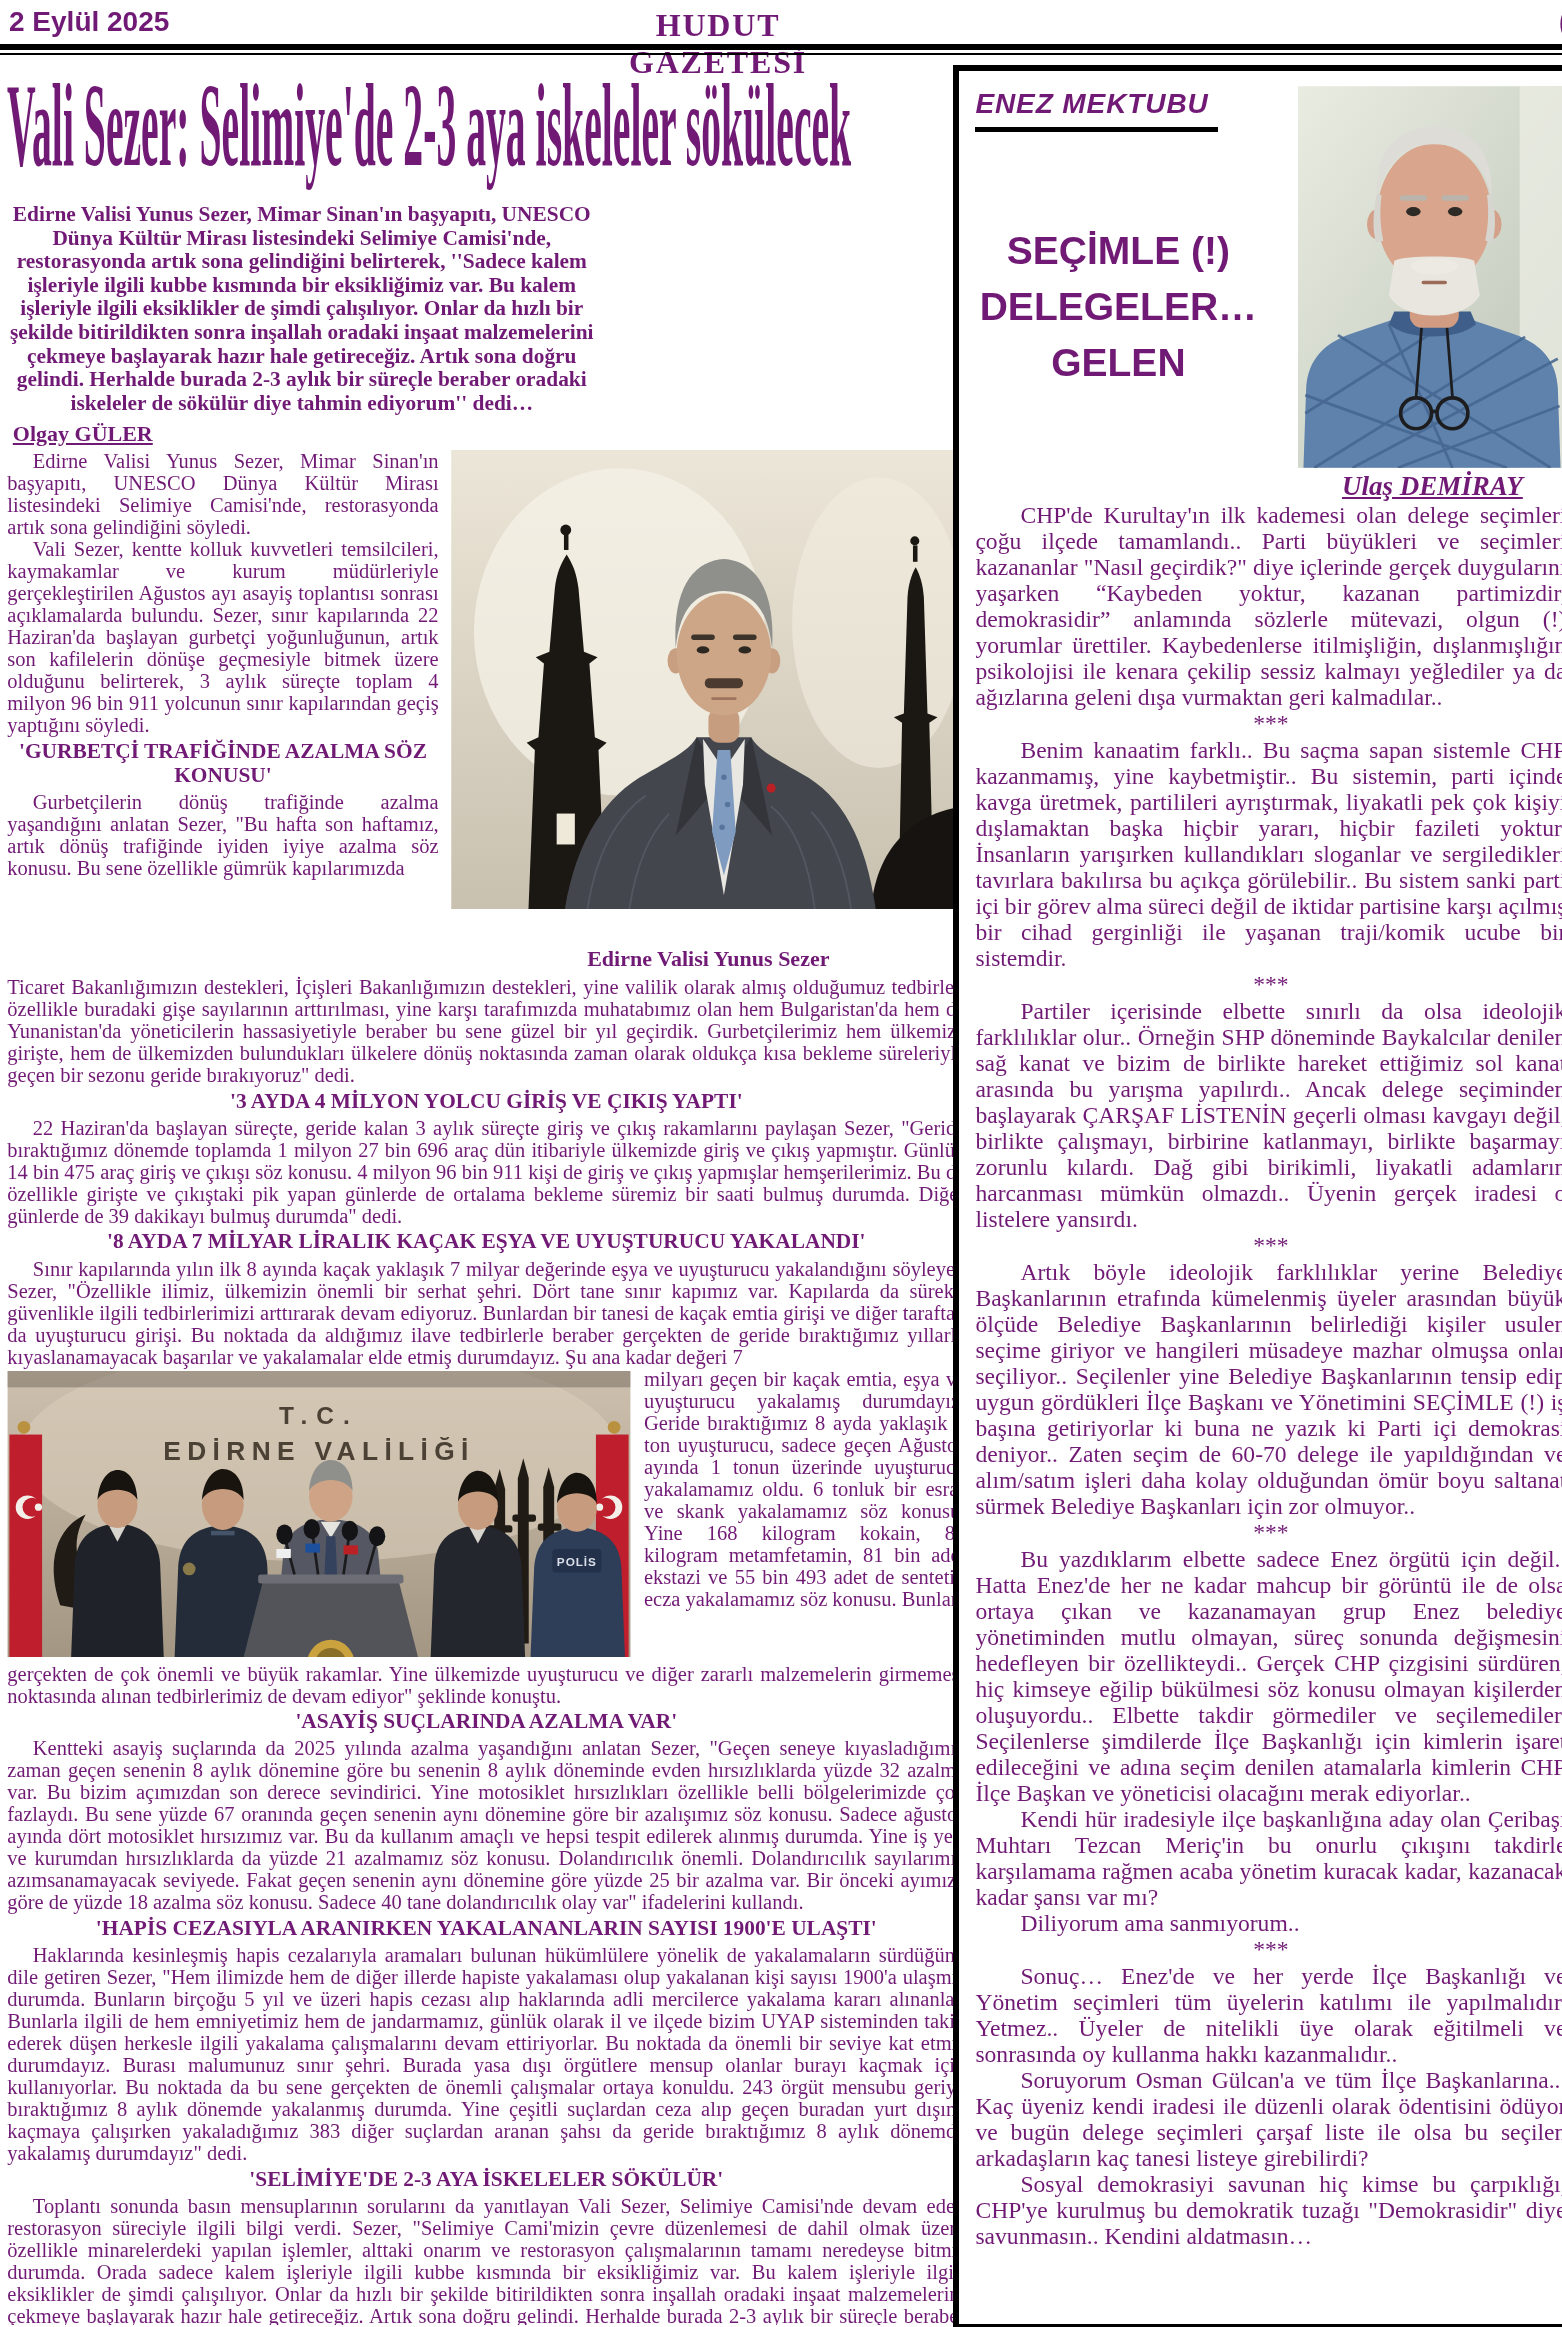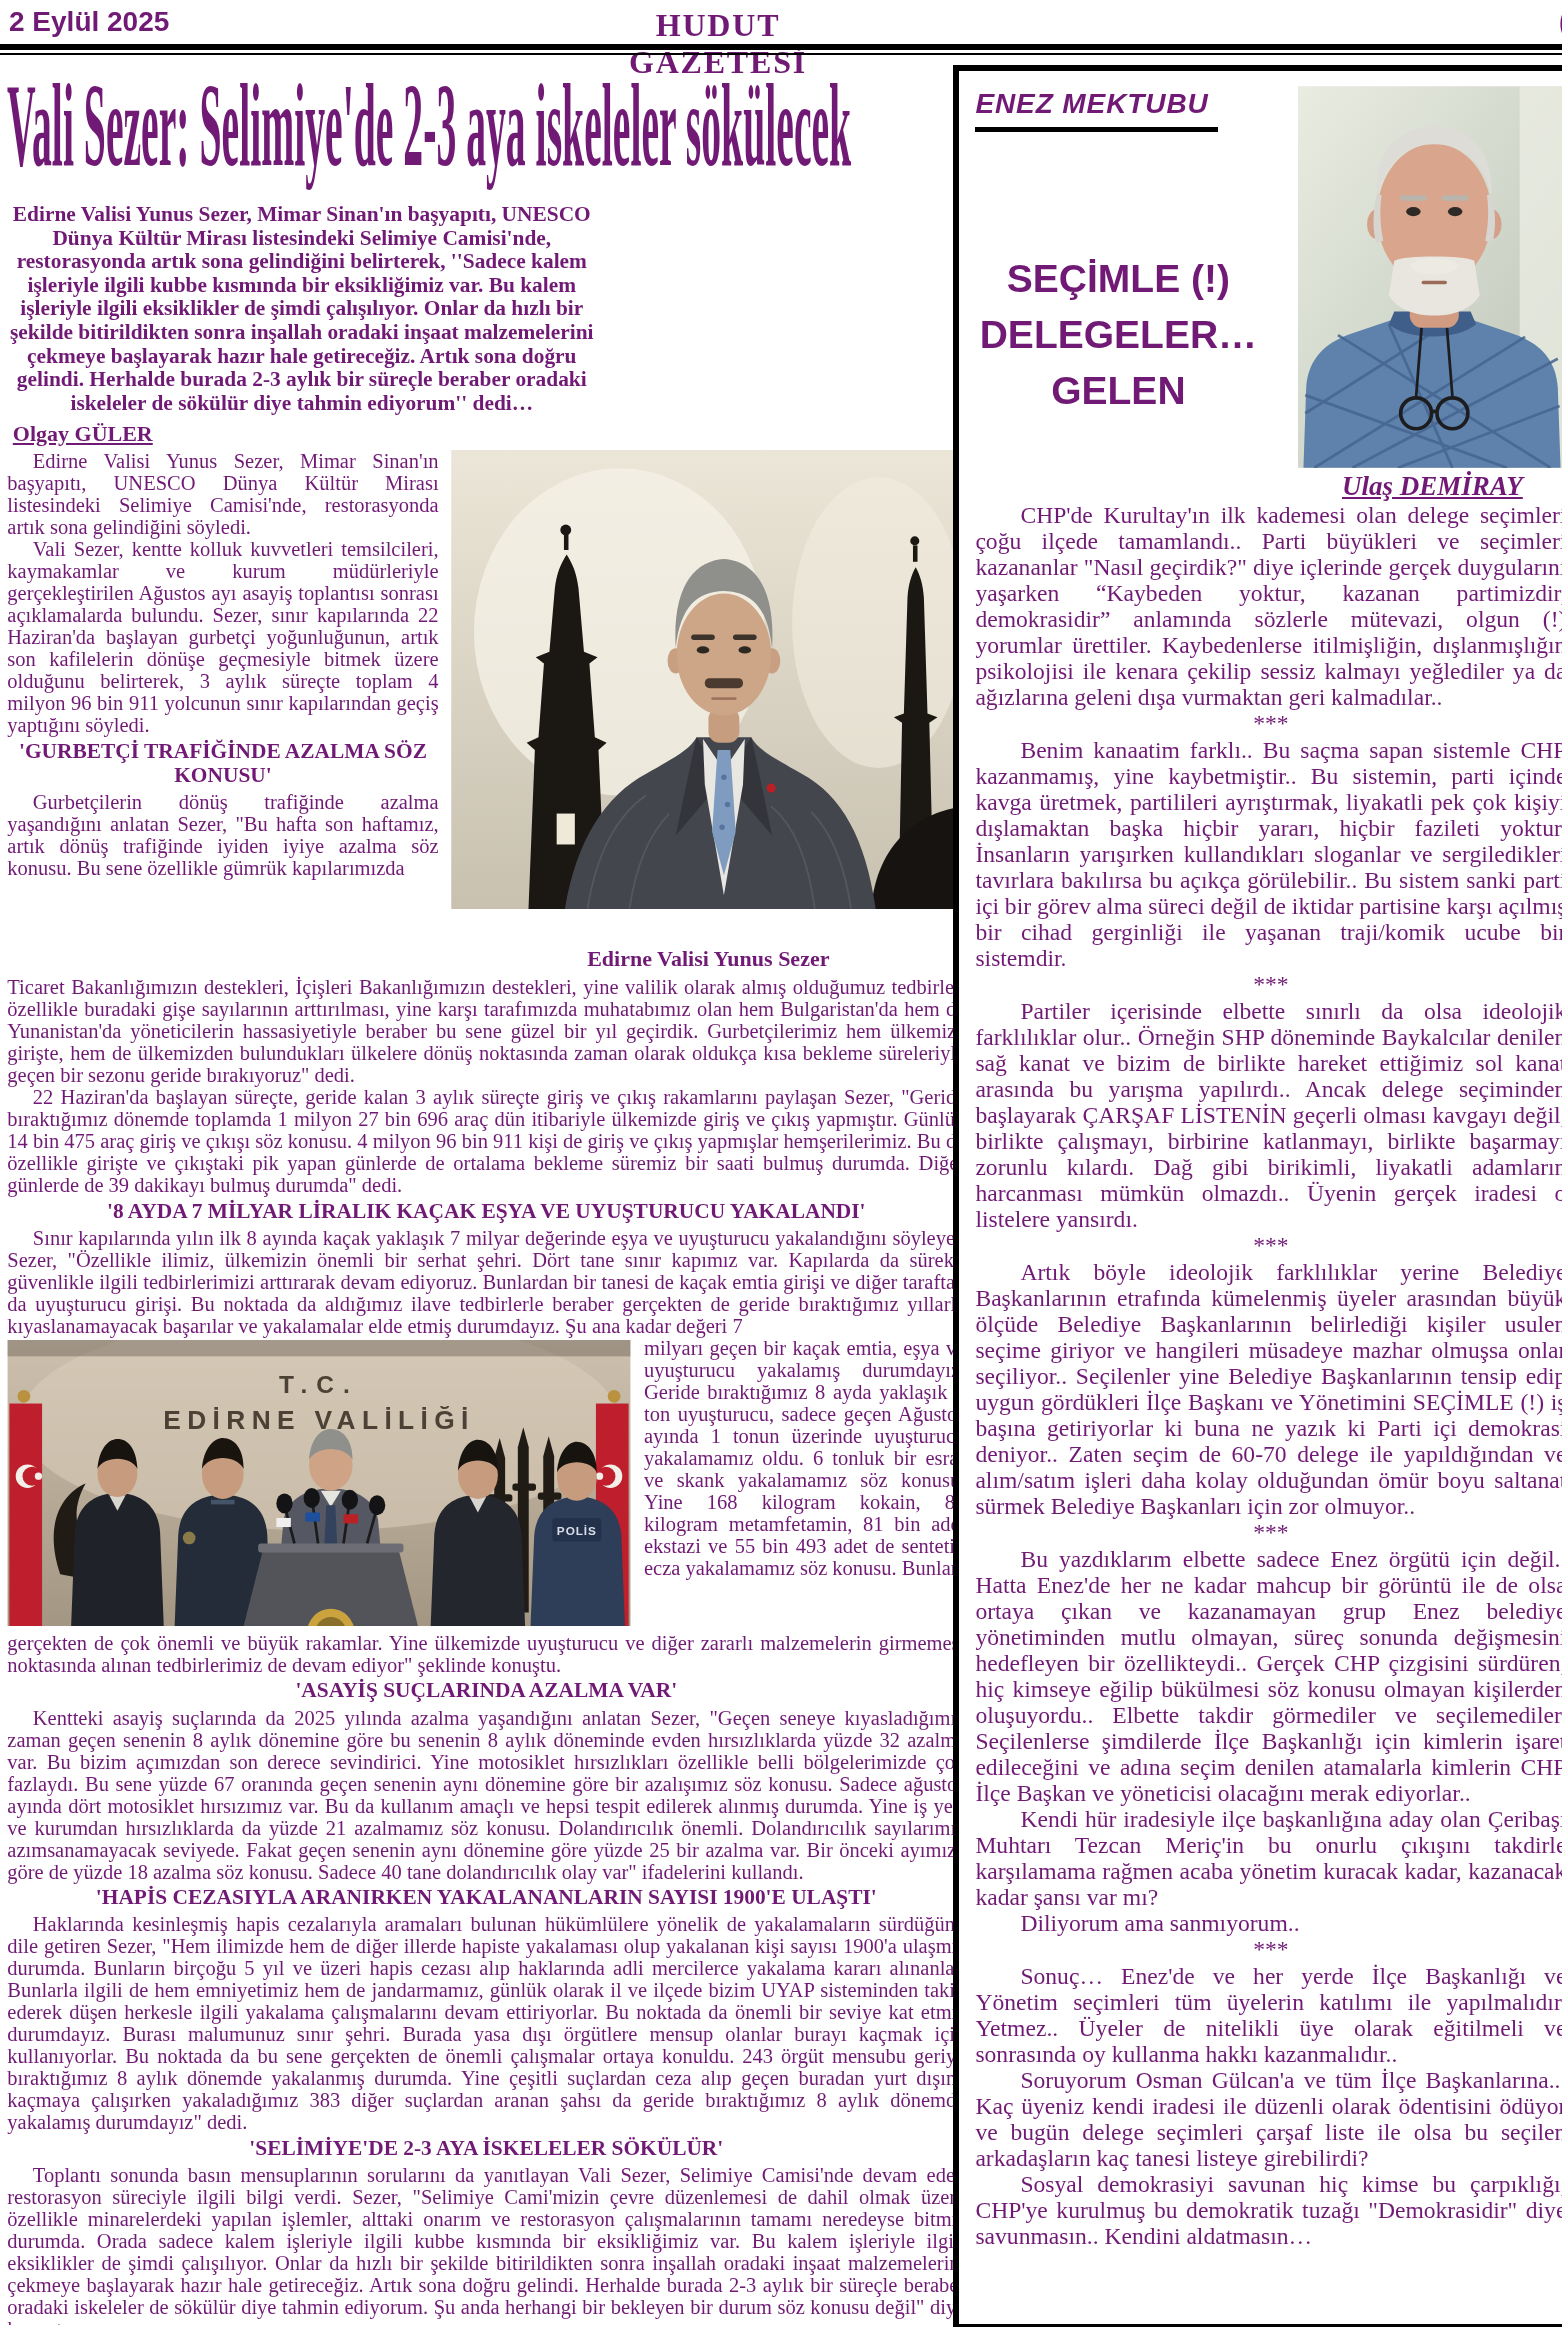--- a/index.html
+++ b/index.html
@@ -35,21 +35,21 @@
   .photo2{float:left;width:624px;margin:3.6px 12.7px 5.5px 0;}
   svg{display:block;}
 
   
   .colbox{position:absolute;left:953px;top:65px;width:591px;height:2231px;
           border:6.4px solid #000;background:#fff;padding:11px 16.4px;box-sizing:content-box;}
   .colhead{position:relative;height:420px;}
   .rubric{display:inline-block;font-family:"Liberation Sans",sans-serif;font-style:italic;
           font-weight:bold;font-size:28px;letter-spacing:0.9px;border-bottom:5.5px solid #000;
           padding:0 9px 7.3px 0;margin-top:5.5px;}
-  .coltitle{position:absolute;left:0;top:169px;width:286px;text-align:center;
+  .coltitle{position:absolute;left:0;top:141px;width:286px;text-align:center;
             font-family:"Liberation Sans",sans-serif;font-weight:bold;font-size:39px;line-height:56px;}
   .author-photo{position:absolute;right:0;top:3.6px;width:268px;height:382px;}
   .author-name{position:absolute;right:0;top:389px;width:268px;text-align:center;
                font-style:italic;font-weight:bold;font-size:27px;text-decoration:underline;}
   .colbody{font-size:23.6px;line-height:26px;text-align:justify;}
   .colbody p{margin:0;text-indent:45px;}
   .stars{text-align:center;text-indent:0 !important;font-size:23.6px;line-height:27px;}
 </style>
 </head>
 <body>
@@ -116,20 +116,21 @@
           <rect x="286" y="272" width="28" height="3" rx="1.5" fill="#8a5f4d" opacity="0.7"></rect>
         </svg>
         <figcaption>Edirne Valisi Yunus Sezer</figcaption>
       </figure>
 
       <p>Edirne Valisi Yunus Sezer, Mimar Sinan'ın başyapıtı, UNESCO Dünya Kültür Mirası listesindeki Selimiye Camisi'nde, restorasyonda artık sona gelindiğini söyledi.</p>
       <p>Vali Sezer, kentte kolluk kuvvetleri temsilcileri, kaymakamlar ve kurum müdürleriyle gerçekleştirilen Ağustos ayı asayiş toplantısı sonrası açıklamalarda bulundu. Sezer, sınır kapılarında 22 Haziran'da başlayan gurbetçi yoğunluğunun, artık son kafilelerin dönüşe geçmesiyle bitmek üzere olduğunu belirterek, 3 aylık süreçte toplam 4 milyon 96 bin 911 yolcunun sınır kapılarından geçiş yaptığını söyledi.</p>
       <h2>'GURBETÇİ TRAFİĞİNDE AZALMA SÖZ KONUSU'</h2>
       <p>Gurbetçilerin dönüş trafiğinde azalma yaşandığını anlatan Sezer, "Bu hafta son haftamız, artık dönüş trafiğinde iyiden iyiye azalma söz konusu. Bu sene özellikle gümrük kapılarımızda</p>
       <p class="cont clear">Ticaret Bakanlığımızın destekleri, İçişleri Bakanlığımızın destekleri, yine valilik olarak almış olduğumuz tedbirler, özellikle buradaki gişe sayılarının arttırılması, yine karşı tarafımızda muhatabımız olan hem Bulgaristan'da hem de Yunanistan'da yöneticilerin hassasiyetiyle beraber bu sene güzel bir yıl geçirdik. Gurbetçilerimiz hem ülkemize girişte, hem de ülkemizden bulundukları ülkelere dönüş noktasında zaman olarak oldukça kısa bekleme süreleriyle geçen bir sezonu geride bırakıyoruz" dedi.</p>
+      <h2>'3 AYDA 4 MİLYON YOLCU GİRİŞ VE ÇIKIŞ YAPTI'</h2>
       <p>22 Haziran'da başlayan süreçte, geride kalan 3 aylık süreçte giriş ve çıkış rakamlarını paylaşan Sezer, "Geride bıraktığımız dönemde toplamda 1 milyon 27 bin 696 araç dün itibariyle ülkemizde giriş ve çıkış yapmıştır. Günlük 14 bin 475 araç giriş ve çıkışı söz konusu. 4 milyon 96 bin 911 kişi de giriş ve çıkış yapmışlar hemşerilerimiz. Bu da özellikle girişte ve çıkıştaki pik yapan günlerde de ortalama bekleme süremiz bir saati bulmuş durumda. Diğer günlerde de 39 dakikayı bulmuş durumda" dedi.</p>
       <h2>'8 AYDA 7 MİLYAR LİRALIK KAÇAK EŞYA VE UYUŞTURUCU YAKALANDI'</h2>
       <p>Sınır kapılarında yılın ilk 8 ayında kaçak yaklaşık 7 milyar değerinde eşya ve uyuşturucu yakalandığını söyleyen Sezer, "Özellikle ilimiz, ülkemizin önemli bir serhat şehri. Dört tane sınır kapımız var. Kapılarda da sürekli güvenlikle ilgili tedbirlerimizi arttırarak devam ediyoruz. Bunlardan bir tanesi de kaçak emtia girişi ve diğer taraftan da uyuşturucu girişi. Bu noktada da aldığımız ilave tedbirlerle beraber gerçekten de geride bıraktığımız yıllarla kıyaslanamayacak başarılar ve yakalamalar elde etmiş durumdayız. Şu ana kadar değeri 7</p>
 
       <figure class="photo2">
         <svg width="624" height="286" viewBox="0 0 686 315" style="font-size:22.5px">
           <defs>
             <linearGradient id="wall2" x1="0" y1="0" x2="0" y2="1">
               <stop offset="0" stop-color="#cdc0ae"></stop>
                 <stop offset="1" stop-color="#a39682"></stop>

